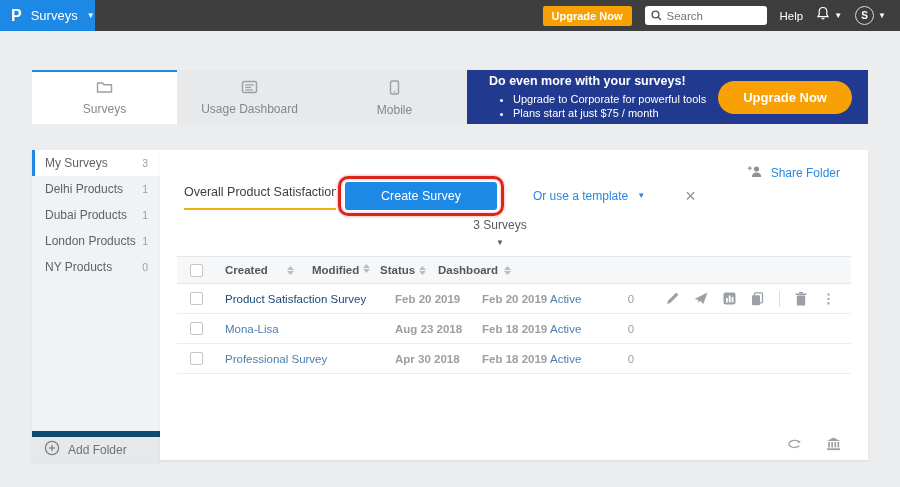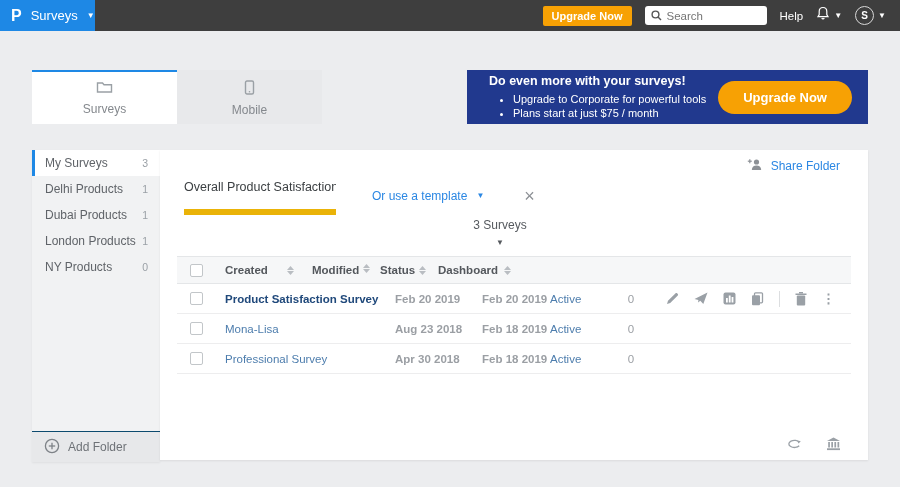--- a/index.html
+++ b/index.html
@@ -33,29 +33,29 @@
                 padding:9px 25px; border-radius:17px; cursor:pointer; font-family:inherit; }
 
   
   .main-row { margin:26px 32px 0; display:flex; align-items:flex-start; }
   .sidebar { width:137px; height:312px; background:#f1f2f3; display:flex; flex-direction:column; box-shadow:0 1px 2px rgba(0,0,0,.06); }
   .side-item { height:26px; flex:0 0 26px; display:flex; align-items:center; padding:0 12px 0 10px; font-size:12px; color:#5f6368;
                border-left:3px solid transparent; cursor:pointer; }
   .side-item.active { background:#fff; border-left-color:#1e88e5; }
   .side-count { margin-left:auto; font-size:10.5px; color:#9aa0a6; }
   .side-spacer { flex:1; }
-  .add-folder { height:31px; background:#e7e8ea; border-top:1px solid #0c4a6e; display:flex; align-items:center; gap:8px;
+  .add-folder { height:31px; background:#e7e8ea; border-top:6px solid #0c4a6e; display:flex; align-items:center; gap:8px;
                 padding:0 12px; color:#6e7277; font-size:12px; cursor:pointer; }
 
   .card { flex:1; height:310px; background:#fff; box-shadow:0 1px 2px rgba(0,0,0,.08); position:relative; display:flex; flex-direction:column; }
-  .share-folder { position:absolute; top:8px; right:28px; display:flex; align-items:center; gap:7px; color:#2b87e3; font-size:12px; cursor:pointer; }
+  .share-folder { position:absolute; top:15px; right:28px; display:flex; align-items:center; gap:7px; color:#2b87e3; font-size:12px; cursor:pointer; }
 
   .create-row { margin:31px 24px 0; display:flex; align-items:center; height:30px; }
-  .survey-name-input { width:152px; border:none; border-bottom:6px solid #eab308; font-size:12.5px; color:#3c4043;
-                       padding:2px 0 15px; outline:none; background:transparent; font-family:inherit; }
+  .survey-name-input { width:152px; border:none; border-bottom:2px solid #eab308; font-size:12.5px; color:#3c4043;
+                       padding:2px 0 9px; outline:none; background:transparent; font-family:inherit; }
   .create-btn-wrap { position:relative; margin-left:9px; }
   .create-btn { background:#1e88e5; color:#fff; border:none; font-size:12.5px; padding:7px 36px; border-radius:3px; cursor:pointer; font-family:inherit; }
   .red-annotation { position:absolute; top:-6px; left:-7px; right:-7px; bottom:-6px; border:3px solid #de231c; border-radius:10px;
                     pointer-events:none; box-shadow:0 0 3px rgba(222,35,28,.55), inset 0 0 3px rgba(222,35,28,.35); }
   .template-link { margin-left:36px; color:#2b87e3; font-size:12px; display:flex; align-items:center; gap:9px; cursor:pointer; }
   .template-link .caret { color:#2b87e3; }
   .close-x { margin-left:40px; color:#8d9196; font-size:18px; line-height:1; cursor:pointer; }
 
   .count-row { margin:7px 28px 0 0; display:flex; justify-content:flex-end; align-items:center; gap:7px;
                color:#55595e; font-size:12px; cursor:pointer;flex-direction:column; }
@@ -68,21 +68,21 @@
   .c-check { width:48px; padding-left:13px; display:flex; align-items:center; }
   .checkbox { width:13px; height:13px; border:1px solid #c2c6c9; border-radius:2px; background:#fff; cursor:pointer; }
   .c-name { width:170px; display:flex; align-items:center; }
   .c-created { width:79px; display:flex; align-items:center; }
   .c-modified { width:76px; display:flex; align-items:flex-start;padding-left:8px; }
   .c-status { width:46px; display:flex; align-items:center; }
   .c-resp { width:70px; display:flex; align-items:center; }
   .sort { margin-left:auto; margin-right:10px; display:flex; flex-direction:column; gap:1px; cursor:pointer; }
   .c-actions { flex:1; display:flex; align-items:center; justify-content:flex-end; gap:15px; padding-right:16px; }
   .v-div { width:1px; height:16px; background:#dcdee0; }
-  .name-0 { color:#20497b; font-weight:bold; cursor:pointer; }
+  .name-0 { color:#20497b; font-weight:normal; cursor:pointer; }
   .name-n { color:#4d7dad; cursor:pointer; }
   .cell-date { color:#9b9fa4;font-weight:bold; }
   .cell-status { color:#4d7dad; cursor:pointer; }
   .cell-resp { color:#9b9fa4; width:70px; text-align:center; }
   .act-icon { cursor:pointer; display:flex; align-items:center; }
 
   .card-bottom-icons { position:absolute; bottom:9px; right:27px; display:flex; align-items:center; gap:24px; }
 </style>
 </head>
 <body>
@@ -123,20 +123,31 @@
 
 <div class="hero-row">
   <div class="tabs">
     <div class="tab active">
       <span>
         <svg width="17" height="14" viewBox="0 0 17 14">
             <path d="M1.5 3.5 L1.5 12 L15.5 12 L15.5 4.8 L8 4.8 L6.5 3 L1.5 3 Z" fill="none" stroke="#9aa0a5" stroke-width="1.4"></path>
           </svg>
       </span>
       <span>Surveys</span>
+    </div>
+    <div class="tab">
+      <span>
+        <svg width="17" height="14" viewBox="0 0 17 14">
+            <rect x="1.5" y="1.5" width="14" height="11" rx="1.5" fill="none" stroke="#9aa0a5" stroke-width="1.4"></rect>
+            <line x1="4" y1="5" x2="13" y2="5" stroke="#9aa0a5" stroke-width="1.2"></line>
+            <line x1="4" y1="7.5" x2="10" y2="7.5" stroke="#9aa0a5" stroke-width="1.2"></line>
+            <line x1="4" y1="10" x2="12" y2="10" stroke="#9aa0a5" stroke-width="1.2"></line>
+          </svg>
+      </span>
+      <span>Usage Dashboard</span>
     </div>
     <div class="tab">
       <span>
         <svg width="11" height="15" viewBox="0 0 11 15">
             <rect x="1.5" y="1" width="8" height="13" rx="1.5" fill="none" stroke="#9aa0a5" stroke-width="1.4"></rect>
             <circle cx="5.5" cy="11.7" r="0.8" fill="#9aa0a5"></circle>
           </svg>
       </span>
       <span>Mobile</span>
     </div>
@@ -197,20 +208,24 @@
             <path d="M4.8 12 C4.8 9 7 7.6 9.5 7.6 C12 7.6 14.2 9 14.2 12 Z" fill="#8d9196"></path>
             <line x1="2.8" y1="1.2" x2="2.8" y2="5.2" stroke="#8d9196" stroke-width="1.2"></line>
             <line x1="0.8" y1="3.2" x2="4.8" y2="3.2" stroke="#8d9196" stroke-width="1.2"></line>
           </svg>
       </span>
       <span>Share Folder</span>
     </div>
 
     <div class="create-row">
       <input class="survey-name-input" value="Overall Product Satisfaction" style="">
+      <span class="create-btn-wrap">
+        <button class="create-btn">Create Survey</button>
+        <span class="red-annotation"></span>
+      </span>
       <span class="template-link">
         <span>Or use a template</span>
         <span class="caret">▼</span>
       </span>
       <span class="close-x">×</span>
     </div>
 
     <div class="count-row">
       <span>3 Surveys</span>
       <span class="caret">▼</span>

